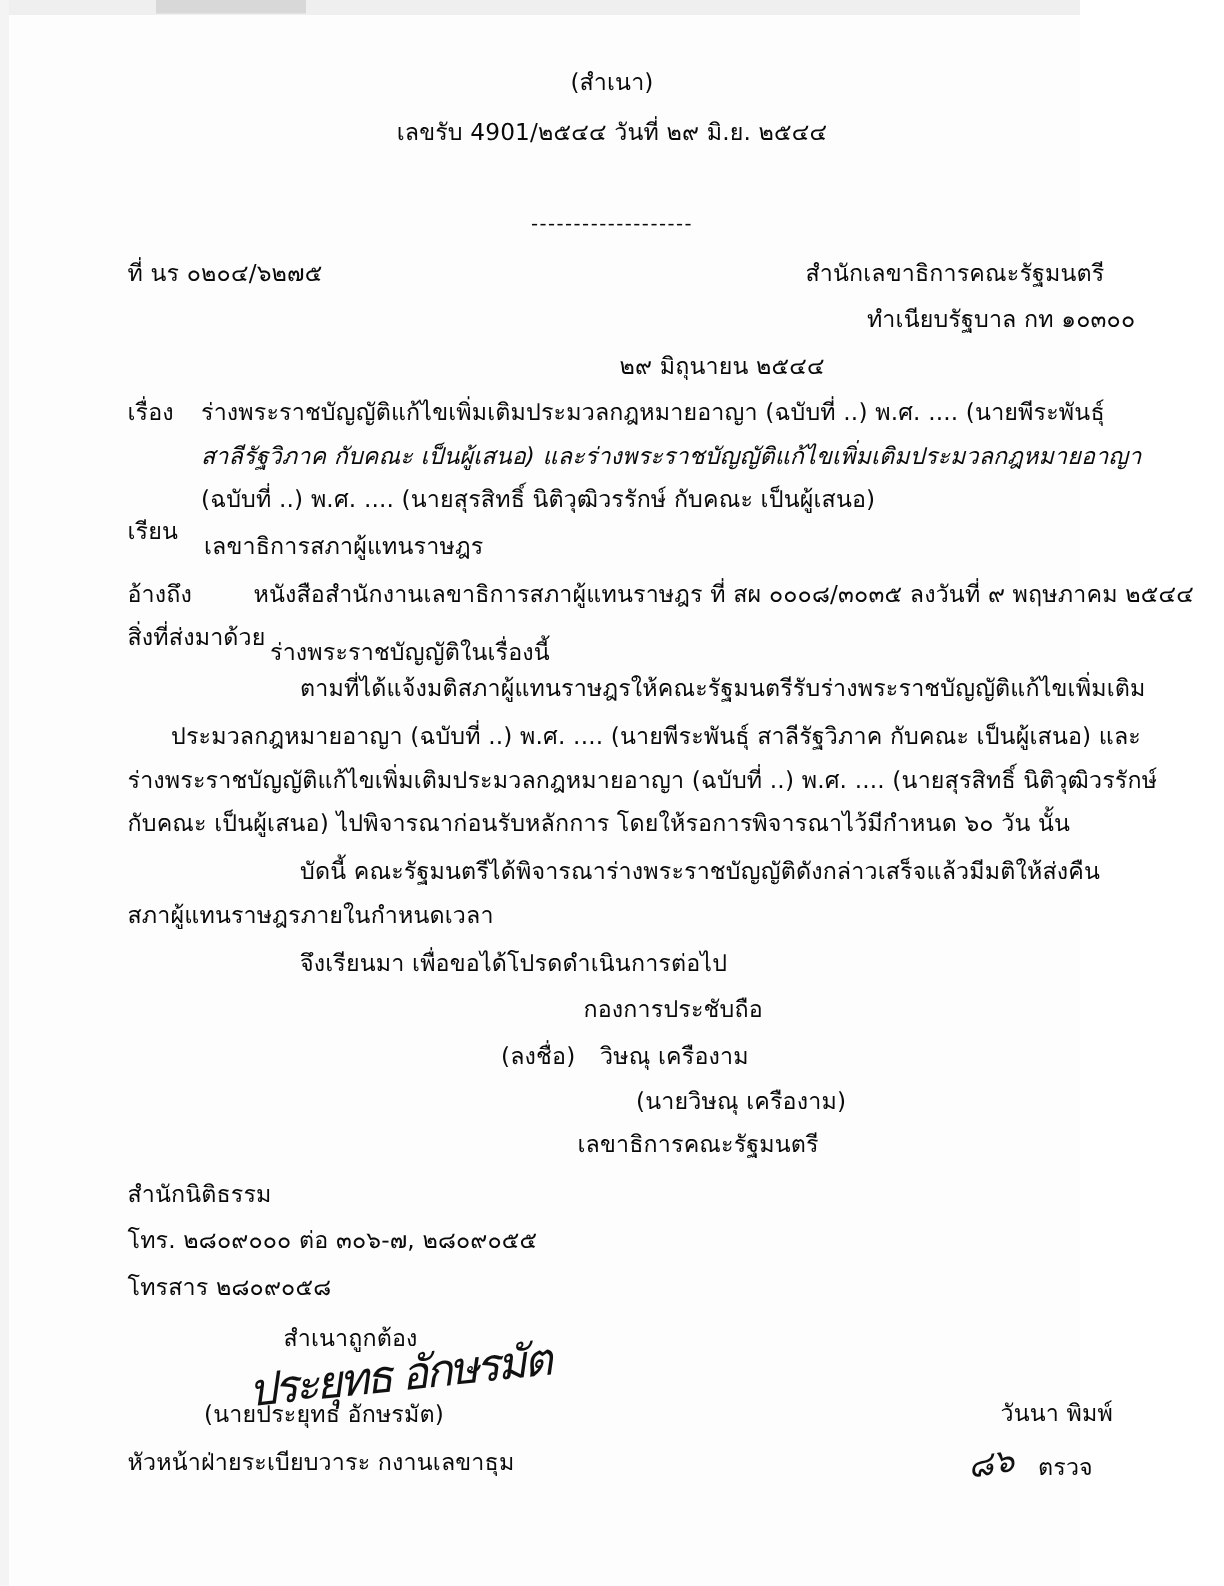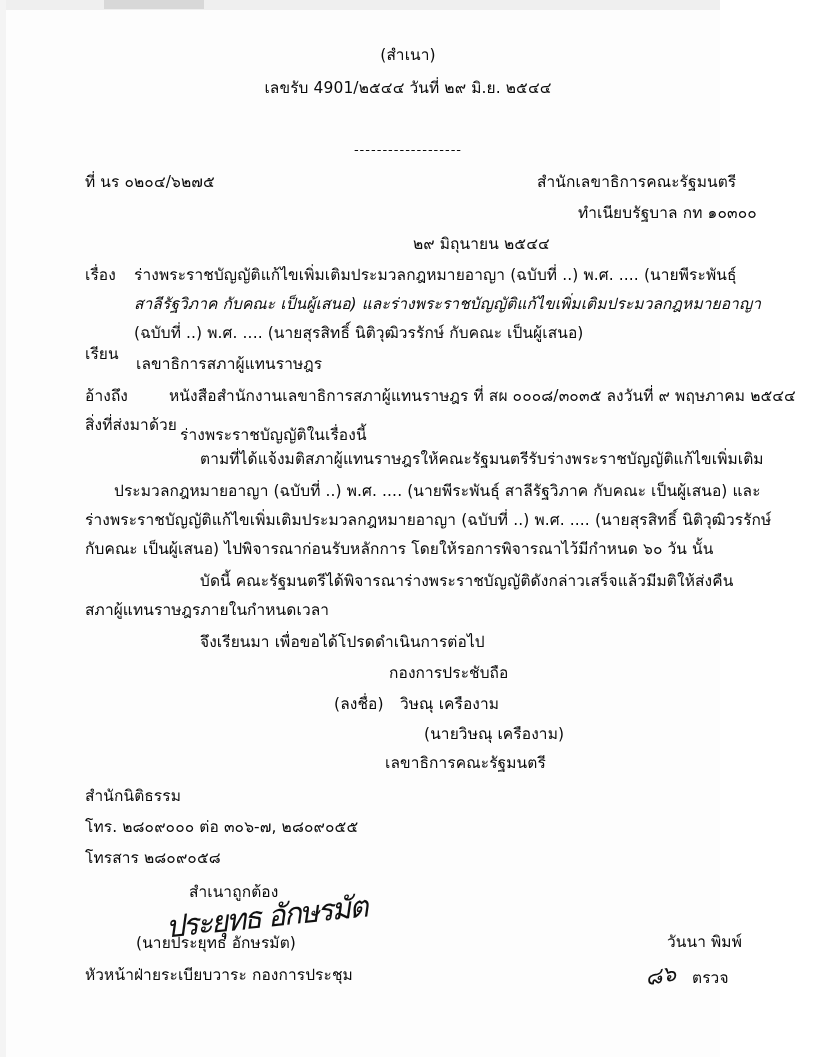--- a/index.html
+++ b/index.html
@@ -125,20 +125,20 @@
     <div class="line" style="top:724px; left:390px;margin-left:34px;">(นายวิษณุ เครืองาม)</div>
     <div class="line" style="top:753px; left:385px;">เลขาธิการคณะรัฐมนตรี</div>
 
     <div class="line" style="top:786px; left:85px;">สำนักนิติธรรม</div>
     <div class="line" style="top:817px; left:85px;">โทร. ๒๘๐๙๐๐๐ ต่อ ๓๐๖-๗, ๒๘๐๙๐๕๕</div>
     <div class="line" style="top:848px; left:85px;">โทรสาร ๒๘๐๙๐๕๘</div>
 
     <div class="line" style="top:882px; left:165px;margin-left:24px;">สำเนาถูกต้อง</div>
     <div class="sig" style="top:893px; left:165px;">ประยุทธ อักษรมัต</div>
     <div class="line" style="top:933px; left:136px;">(นายประยุทธ อักษรมัต)</div>
-    <div class="line" style="top:965px; left:85px;">หัวหน้าฝ่ายระเบียบวาระ กองการประชุม</div>
+    <div class="line" style="top:965px; left:85px;">หัวหน้าฝ่ายระเบียบวาระ กงานเลขาธุม</div>
 
     <div class="line" style="top:932px; left:643px;margin-left:24px;">วันนา พิมพ์</div>
     <div class="sig2" style="top:958px; left:645px;">๘๖</div>
     <div class="line" style="top:968px; left:692px;">ตรวจ</div>
 
   </div>
 </div>
 
 </body></html>

